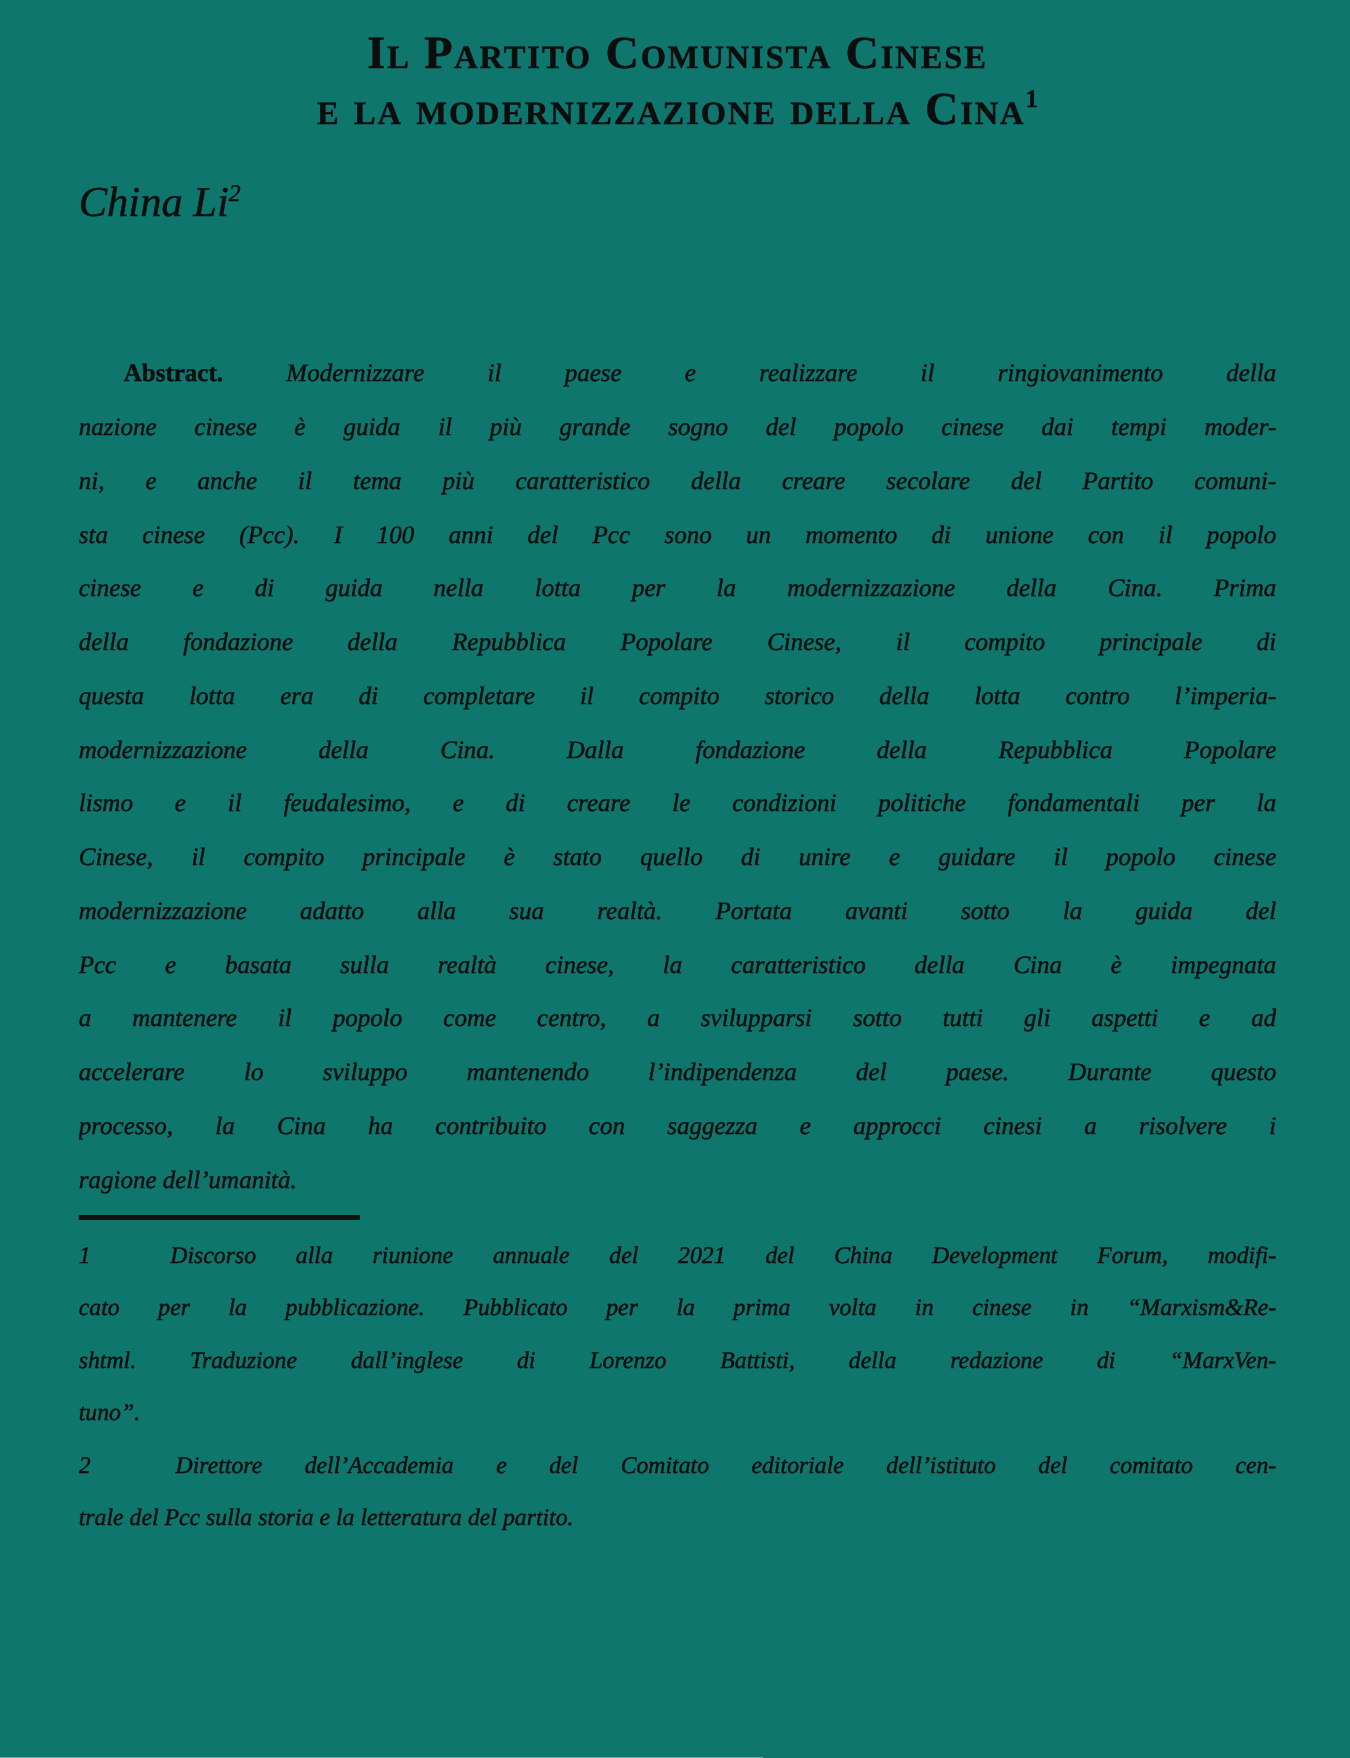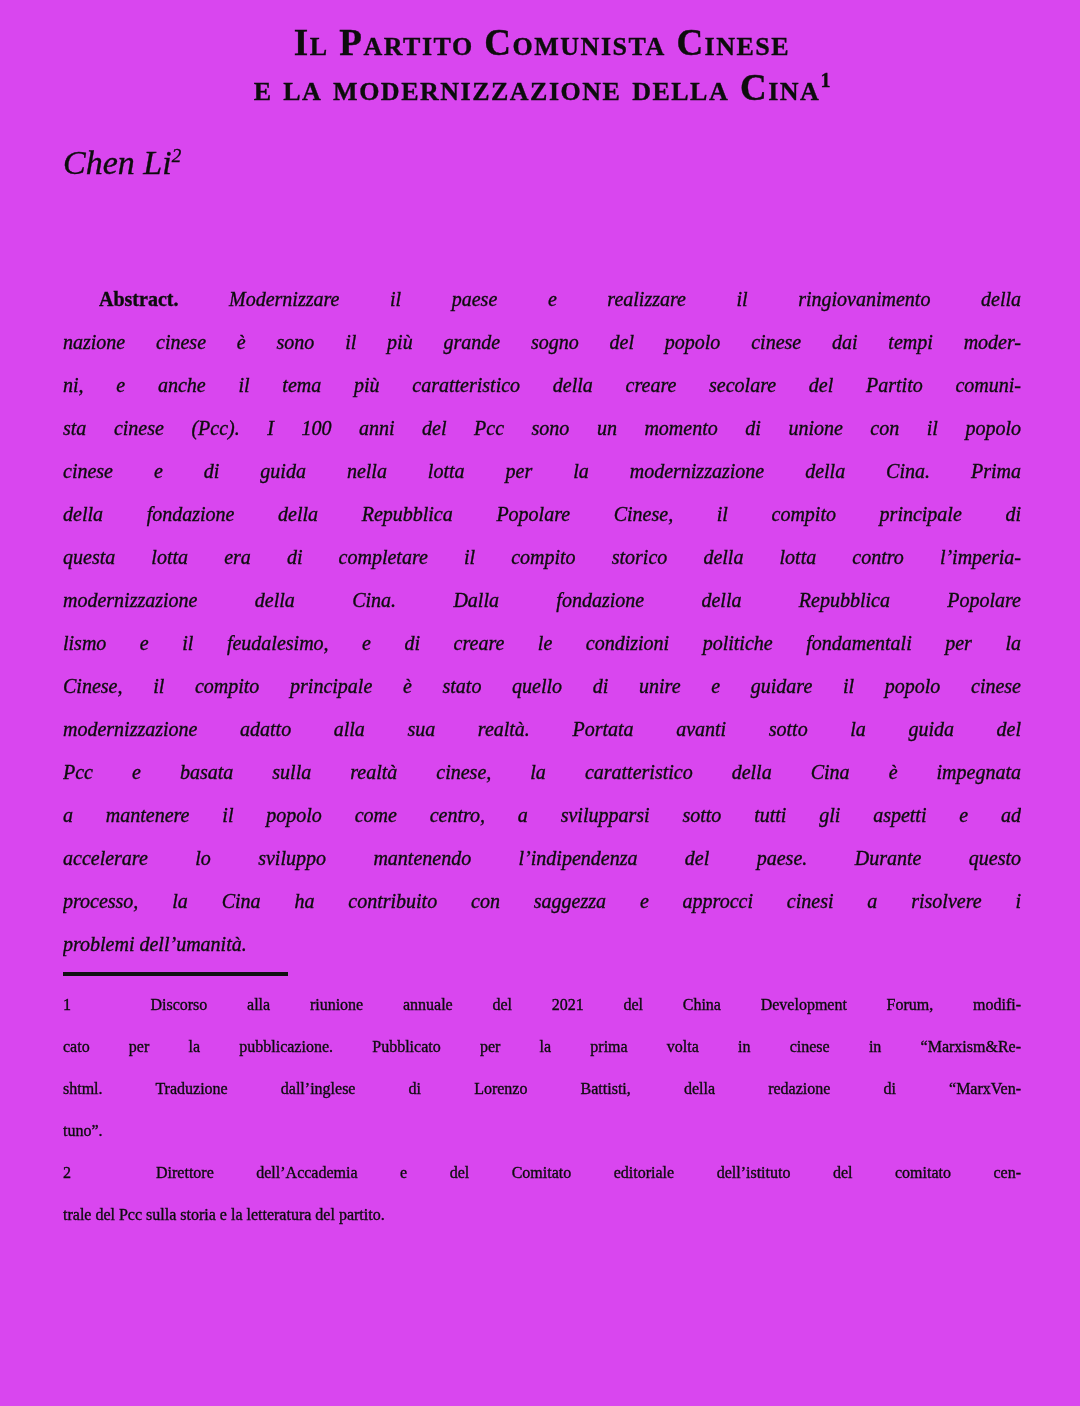--- a/index.html
+++ b/index.html
@@ -12,21 +12,21 @@
     height: 1406px;
     overflow: hidden;
     color: #0d0d0d;
     font-family: "Liberation Serif", serif;
   }
   .page {
     box-sizing: border-box;
     width: 1080px;
     height: 1406px;
     padding: 20px 59px 0 63px;
-    background: #d946ef;
+    background: #0f766e;
     -webkit-text-stroke: 0.35px currentColor;
   }
   
   .title-block {
     text-align: center;
     font-variant: small-caps;
     font-weight: 700;
     font-size: 37px;
     line-height: 45px;
     letter-spacing: 1.5px;
@@ -76,22 +76,23 @@
   }
   
   .fn-rule {
     margin-top: 6px;
     width: 225px;
     height: 4px;
     background: #111111;
   }
   .footnotes {
     margin-top: 8px;
-    font-size: 16px;
+    font-size: 19px;
     line-height: 42px;
+    font-style: italic;
   }
   .fn-line {
     height: 42px;
     text-align: justify;
     text-align-last: justify;
     -moz-text-align-last: justify;
     overflow: hidden;
   }
   .fn-lines .fn-line:last-child {
     text-align-last: left;
@@ -101,43 +102,43 @@
 </head>
 <body>
 
 <div class="page">
 
   <div class="title-block">
     <div>Il Partito Comunista Cinese</div>
     <div><span>e la modernizzazione della Cina</span><sup>1</sup></div>
   </div>
 
-  <div class="author-line"><span>Chen Li</span><sup>2</sup></div>
+  <div class="author-line"><span>China Li</span><sup>2</sup></div>
 
   <div class="abstract">
     <div class="abs-line abs-first">
       <span class="abs-label">Abstract.</span>
       <span>Modernizzare il paese e realizzare il ringiovanimento della</span>
     </div>
     <div class="abs-lines">
-        <div class="abs-line">nazione cinese è sono il più grande sogno del popolo cinese dai tempi moder-</div>
+        <div class="abs-line">nazione cinese è guida il più grande sogno del popolo cinese dai tempi moder-</div>
         <div class="abs-line">ni, e anche il tema più caratteristico della creare secolare del Partito comuni-</div>
         <div class="abs-line">sta cinese (Pcc). I 100 anni del Pcc sono un momento di unione con il popolo</div>
         <div class="abs-line">cinese e di guida nella lotta per la modernizzazione della Cina. Prima</div>
         <div class="abs-line">della fondazione della Repubblica Popolare Cinese, il compito principale di</div>
         <div class="abs-line">questa lotta era di completare il compito storico della lotta contro l’imperia-</div>
         <div class="abs-line">modernizzazione della Cina. Dalla fondazione della Repubblica Popolare</div>
         <div class="abs-line">lismo e il feudalesimo, e di creare le condizioni politiche fondamentali per la</div>
         <div class="abs-line">Cinese, il compito principale è stato quello di unire e guidare il popolo cinese</div>
         <div class="abs-line">modernizzazione adatto alla sua realtà. Portata avanti sotto la guida del</div>
         <div class="abs-line">Pcc e basata sulla realtà cinese, la caratteristico della Cina è impegnata</div>
         <div class="abs-line">a mantenere il popolo come centro, a svilupparsi sotto tutti gli aspetti e ad</div>
         <div class="abs-line">accelerare lo sviluppo mantenendo l’indipendenza del paese. Durante questo</div>
         <div class="abs-line">processo, la Cina ha contribuito con saggezza e approcci cinesi a risolvere i</div>
-        <div class="abs-line">problemi dell’umanità.</div>
+        <div class="abs-line">ragione dell’umanità.</div>
       </div>
   </div>
 
   <div class="fn-rule"></div>
 
   <div class="footnotes">
     <div class="fn">
       <div class="fn-lines">
           <div class="fn-line">1&nbsp; Discorso alla riunione annuale del 2021 del China Development Forum, modifi-</div>
           <div class="fn-line">cato per la pubblicazione. Pubblicato per la prima volta in cinese in “Marxism&amp;Re-</div>

